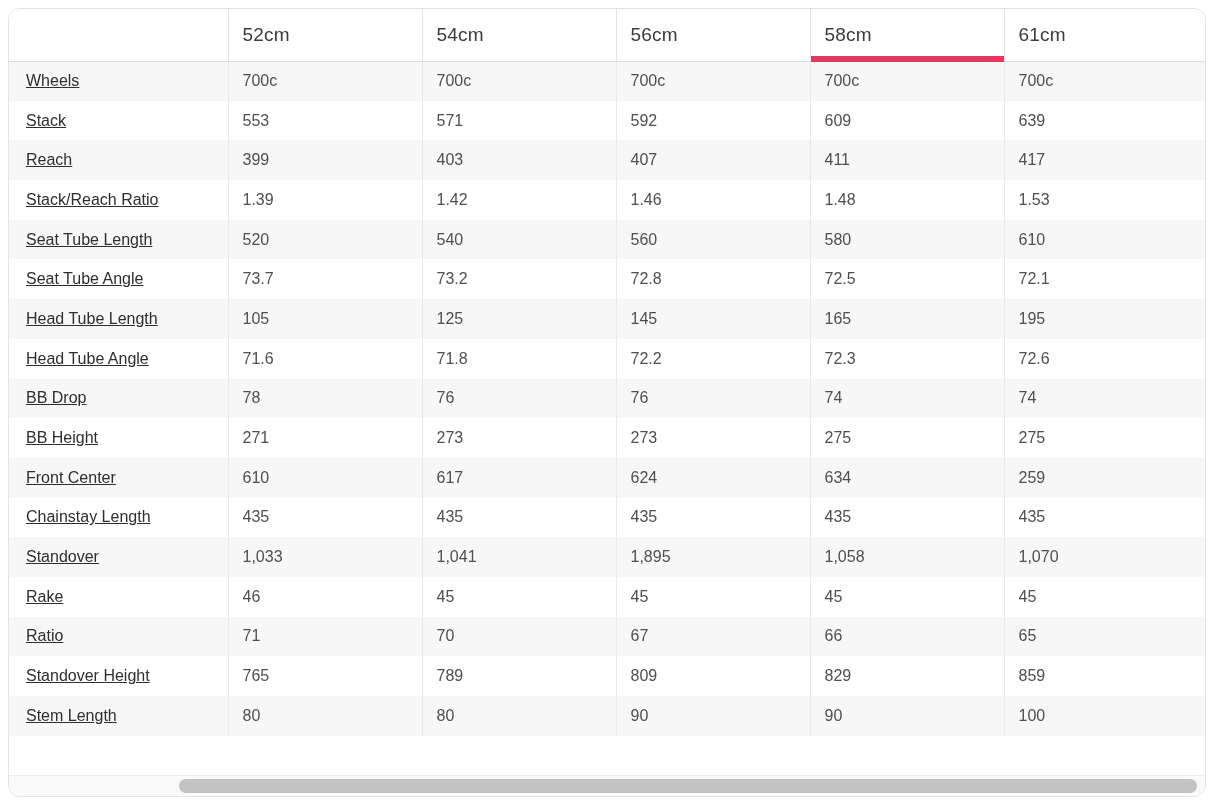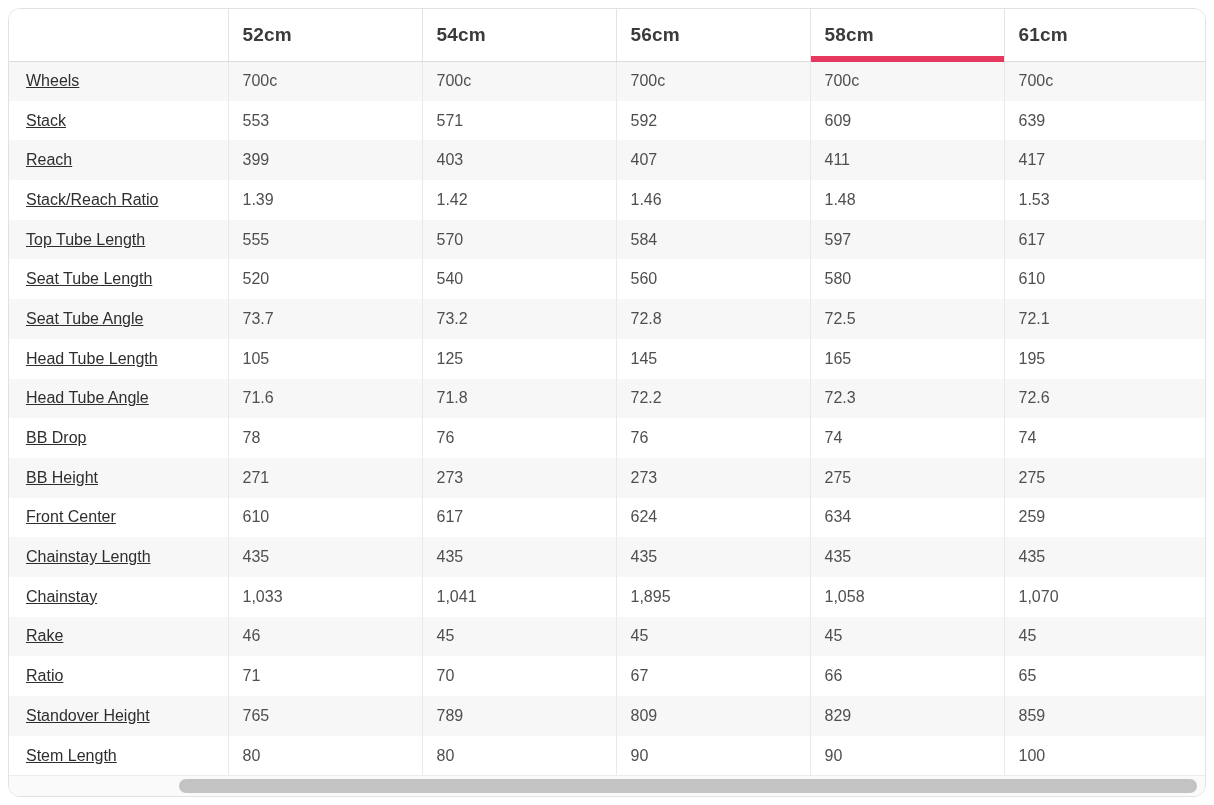--- a/index.html
+++ b/index.html
@@ -26,21 +26,21 @@
   col.c-label { width: 219px; }
   col.c-size  { width: 194px; }
   col.c-size-last { width: 201px; }
 
   thead th {
     height: 52px;
     text-align: left;
     vertical-align: middle;
     padding: 0 10px 0 14px;
     font-size: 19px;
-    font-weight: 700;
+    font-weight: 400;
     color: #3b3b3b;
     letter-spacing: 0.2px;
     background: #ffffff;
     border-bottom: 1px solid #dcdcdc;
     position: relative;
     cursor: pointer;
   }
   thead th + th { border-left: 1px solid #e3e3e3; }
   thead th.corner { cursor: default; }
   thead th .sel-underline {
@@ -139,28 +139,20 @@
         </tr>
         <tr>
           <td class="row-label">Stack/Reach Ratio</td>
           <td class="cell-value">1.39</td>
           <td class="cell-value">1.42</td>
           <td class="cell-value">1.46</td>
           <td class="cell-value">1.48</td>
           <td class="cell-value">1.53</td>
         </tr>
         <tr>
-          <td class="row-label">Top Tube Length</td>
-          <td class="cell-value">555</td>
-          <td class="cell-value">570</td>
-          <td class="cell-value">584</td>
-          <td class="cell-value">597</td>
-          <td class="cell-value">617</td>
-        </tr>
-        <tr>
           <td class="row-label">Seat Tube Length</td>
           <td class="cell-value">520</td>
           <td class="cell-value">540</td>
           <td class="cell-value">560</td>
           <td class="cell-value">580</td>
           <td class="cell-value">610</td>
         </tr>
         <tr>
           <td class="row-label">Seat Tube Angle</td>
           <td class="cell-value">73.7</td>
@@ -211,21 +203,21 @@
         </tr>
         <tr>
           <td class="row-label">Chainstay Length</td>
           <td class="cell-value">435</td>
           <td class="cell-value">435</td>
           <td class="cell-value">435</td>
           <td class="cell-value">435</td>
           <td class="cell-value">435</td>
         </tr>
         <tr>
-          <td class="row-label">Chainstay</td>
+          <td class="row-label">Standover</td>
           <td class="cell-value">1,033</td>
           <td class="cell-value">1,041</td>
           <td class="cell-value">1,895</td>
           <td class="cell-value">1,058</td>
           <td class="cell-value">1,070</td>
         </tr>
         <tr>
           <td class="row-label">Rake</td>
           <td class="cell-value">46</td>
           <td class="cell-value">45</td>

